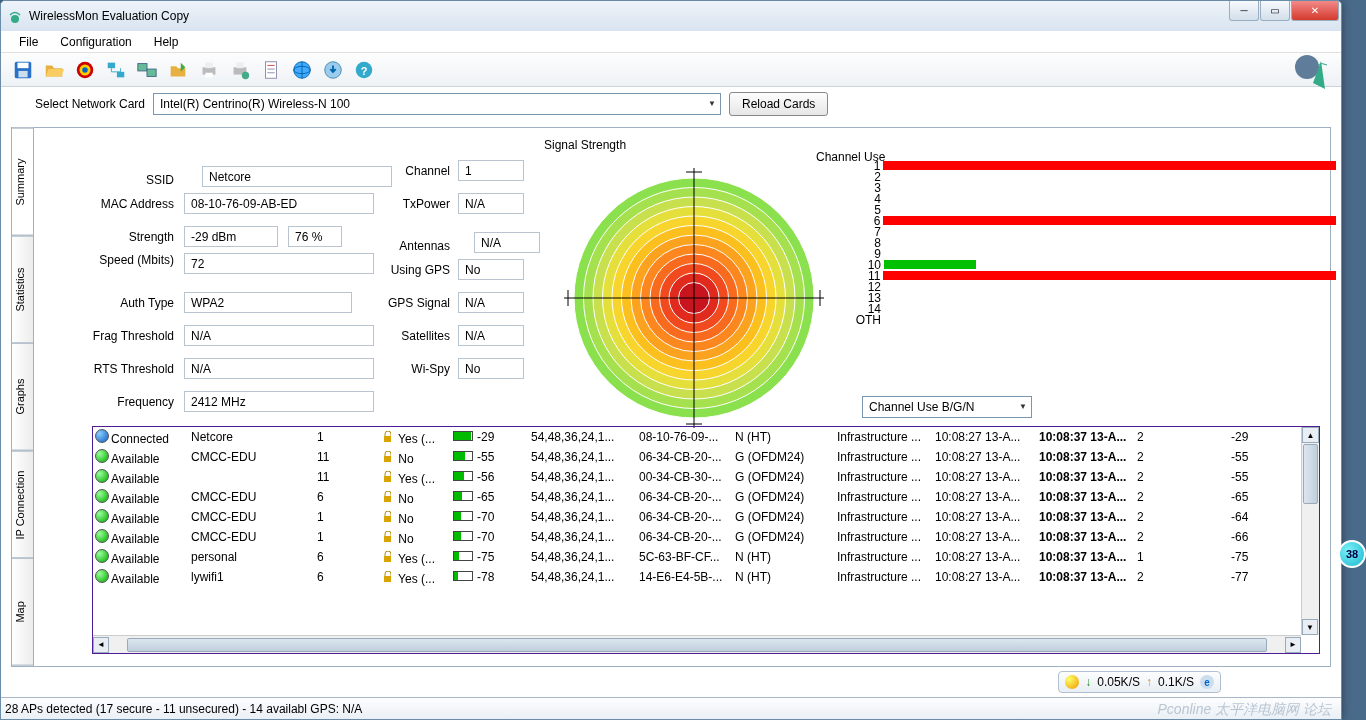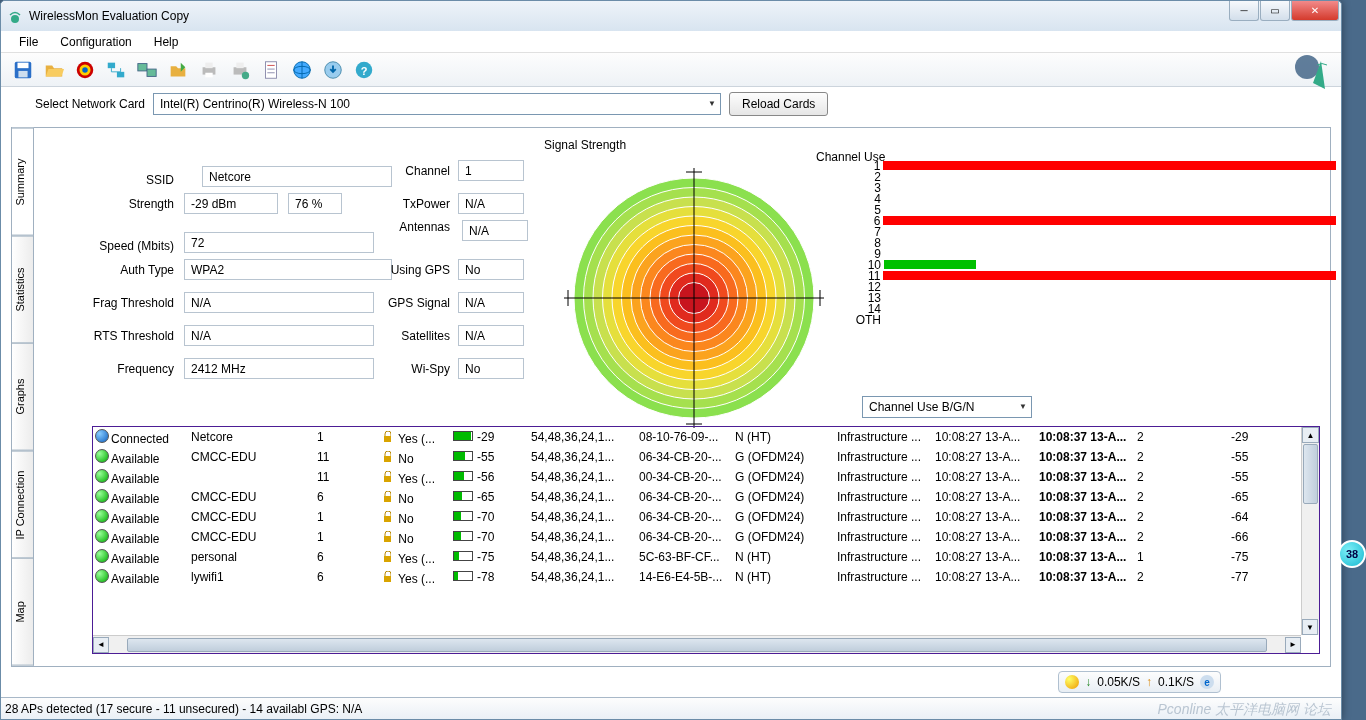--- a/index.html
+++ b/index.html
@@ -189,31 +189,35 @@
       <div class="vtab">Map</div>
     </div>
     <div class="panelbody">
 
       <div id="fields-left" class="grid" style="left:36px; top:26px;">
           <div style="display: flex; align-items: flex-end; height: 33px; gap: 28px;">
             <span class="label" style="width:104px">SSID</span>
     <span class="fld" style="width:190px">Netcore</span>
           </div>
           <div style="display: flex; align-items: center; height: 33px; gap: 10px;">
+            <span class="label" style="width:104px">MAC Address</span>
+    <span class="fld" style="width:190px">08-10-76-09-AB-ED</span>
+          </div>
+          <div style="display: flex; align-items: center; height: 33px; gap: 10px;">
             <span class="label" style="width:104px">Strength</span>
     <span class="fld" style="width:94px">-29 dBm</span>
             <span class="fld" style="width:54px">76 %</span>
           </div>
-          <div style="display: flex; align-items: flex-end; height: 33px; gap: 10px;">
+          <div style="display: flex; align-items: flex-start; height: 33px; gap: 10px;">
             <span class="label" style="width:104px">Speed (Mbits)</span>
     <span class="fld" style="width:190px">72</span>
           </div>
           <div style="display: flex; align-items: center; height: 33px; gap: 10px;">
             <span class="label" style="width:104px">Auth Type</span>
-    <span class="fld" style="width:208px">WPA2</span>
+    <span class="fld" style="width:168px">WPA2</span>
           </div>
           <div style="display: flex; align-items: center; height: 33px; gap: 10px;">
             <span class="label" style="width:104px">Frag Threshold</span>
     <span class="fld" style="width:190px">N/A</span>
           </div>
           <div style="display: flex; align-items: center; height: 33px; gap: 10px;">
             <span class="label" style="width:104px">RTS Threshold</span>
     <span class="fld" style="width:190px">N/A</span>
           </div>
           <div style="display: flex; align-items: center; height: 33px; gap: 10px;">
@@ -223,21 +227,21 @@
         </div>
       <div id="fields-right" class="grid" style="left:350px; top:26px;">
           <div style="display: flex; align-items: center; height: 33px; gap: 8px;">
             <span class="label" style="width:66px">Channel</span>
     <span class="fld" style="width:66px">1</span>
           </div>
           <div style="display: flex; align-items: center; height: 33px; gap: 8px;">
             <span class="label" style="width:66px">TxPower</span>
     <span class="fld" style="width:66px">N/A</span>
           </div>
-          <div style="display: flex; align-items: flex-start; height: 33px; gap: 12px;">
+          <div style="display: flex; align-items: flex-end; height: 33px; gap: 24px;">
             <span class="label" style="width:66px">Antennas</span>
     <span class="fld" style="width:66px">N/A</span>
           </div>
           <div style="display: flex; align-items: center; height: 33px; gap: 8px;">
             <span class="label" style="width:66px">Using GPS</span>
     <span class="fld" style="width:66px">No</span>
           </div>
           <div style="display: flex; align-items: center; height: 33px; gap: 8px;">
             <span class="label" style="width:66px">GPS Signal</span>
     <span class="fld" style="width:66px">N/A</span>
@@ -392,21 +396,21 @@
   <span class="c-ssid"></span>
   <span class="c-ch">11</span>
   <span class="c-sec"><span class="lockico">
                   <svg width="10" height="12">
                     <rect x="1" y="5" width="8" height="6" fill="#d9a400"></rect>
                     <path d="M2 5V3a3 3 0 0 1 6 0v2" stroke="#b88800" fill="none"></path>
                   </svg>
                 </span> Yes (...</span>
   <span class="c-rssi"><span class="sigbar"><i style="width:58%"></i></span>-56</span>
   <span class="c-rates">54,48,36,24,1...</span>
-  <span class="c-mac">00-34-CB-20-...</span>
+  <span class="c-mac">00-34-CB-30-...</span>
   <span class="c-net">G (OFDM24)</span>
   <span class="c-infra">Infrastructure ...</span>
   <span class="c-first">10:08:27 13-A...</span>
   <span class="c-last">10:08:37 13-A...</span>
   <span class="c-nch">2</span>
   <span class="c-rssi2">-55</span>
             </div>
             <div class="netrow">
               <span class="c-status"><span class="statusico green"></span>Available</span>
   <span class="c-ssid">CMCC-EDU</span>

